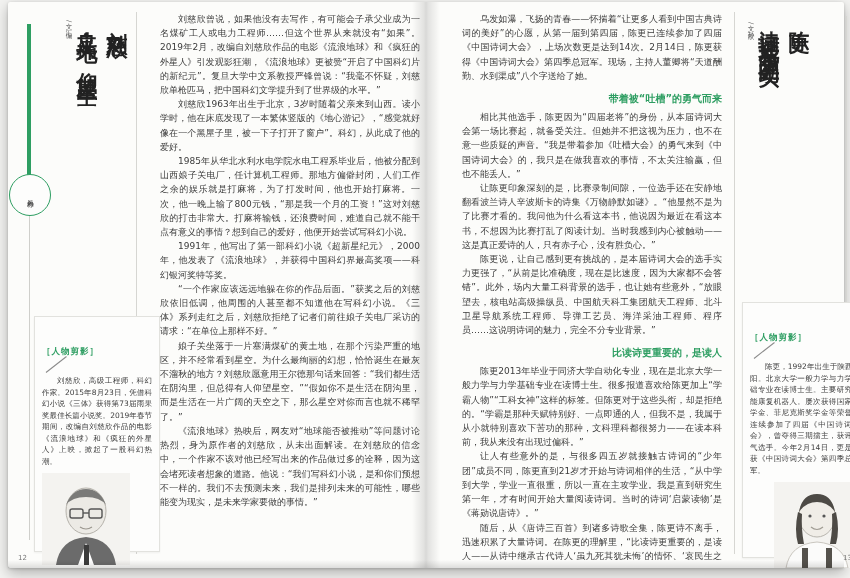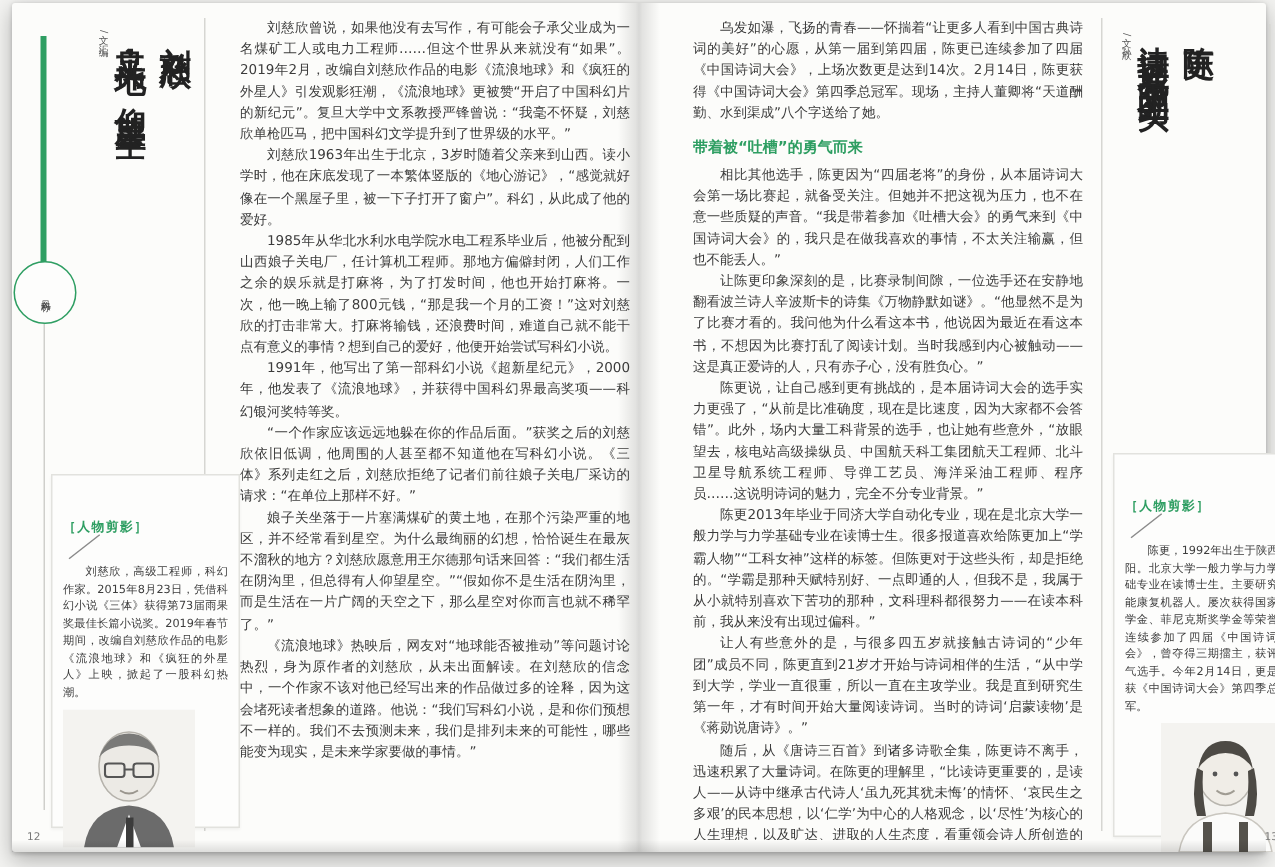--- a/index.html
+++ b/index.html
@@ -11,21 +11,21 @@
   .page{position:absolute;top:0;height:566px;width:418px;overflow:hidden;}
   .page-left{left:0;}
   .page-right{left:440px;}
   .gutter{position:absolute;left:404px;top:0;width:28px;height:566px;z-index:5;
     background:linear-gradient(to right,rgba(0,0,0,0) 0%,rgba(0,0,0,.10) 42%,rgba(90,90,90,.22) 50%,rgba(0,0,0,.10) 58%,rgba(0,0,0,0) 100%);}
   
   .body-col{position:absolute;top:10px;width:260px;height:548px;overflow:hidden;
     text-align:justify;color:#3b3b3b;font-size:9px;line-height:14.2px;}
   .body-col p{margin:0;text-indent:2em;}
   .body-col h3{margin:9px 0 5px;font-size:10px;line-height:13px;color:#2e9e62;
-    text-align:left;font-weight:bold;}
+    text-align:right;font-weight:bold;}
   .col-rule{position:absolute;top:10px;bottom:14px;width:1px;background:#d6d6d2;}
   
   .vtitle{position:absolute;writing-mode:vertical-rl;color:#222;
     font-weight:bold;font-size:21px;letter-spacing:4px;line-height:30px;}
   .vtitle span{display:block;}
   .vbyline{position:absolute;writing-mode:vertical-rl;font-size:6.5px;
     letter-spacing:2px;color:#555;}
   
   .rail{position:absolute;left:21px;top:22px;bottom:28px;width:1px;background:#cfcfcb;}
   .rail-green{position:absolute;left:19px;top:22px;width:4px;height:168px;background:#2e9e62;}
@@ -103,20 +103,21 @@
       <span class="page-num" style="left:10px;bottom:6px;">12</span>
     </div>
 
     <div class="page page-right">
       <div class="body-col" style="left:14px;">
         <p>乌发如瀑，飞扬的青春——怀揣着“让更多人看到中国古典诗词的美好”的心愿，从第一届到第四届，陈更已连续参加了四届《中国诗词大会》，上场次数更是达到14次。2月14日，陈更获得《中国诗词大会》第四季总冠军。现场，主持人董卿将“天道酬勤、水到渠成”八个字送给了她。</p>
         <h3>带着被“吐槽”的勇气而来</h3>
         <p>相比其他选手，陈更因为“四届老将”的身份，从本届诗词大会第一场比赛起，就备受关注。但她并不把这视为压力，也不在意一些质疑的声音。“我是带着参加《吐槽大会》的勇气来到《中国诗词大会》的，我只是在做我喜欢的事情，不太关注输赢，但也不能丢人。”</p>
         <p>让陈更印象深刻的是，比赛录制间隙，一位选手还在安静地翻看波兰诗人辛波斯卡的诗集《万物静默如谜》。“他显然不是为了比赛才看的。我问他为什么看这本书，他说因为最近在看这本书，不想因为比赛打乱了阅读计划。当时我感到内心被触动——这是真正爱诗的人，只有赤子心，没有胜负心。”</p>
         <p>陈更说，让自己感到更有挑战的，是本届诗词大会的选手实力更强了，“从前是比准确度，现在是比速度，因为大家都不会答错”。此外，场内大量工科背景的选手，也让她有些意外，“放眼望去，核电站高级操纵员、中国航天科工集团航天工程师、北斗卫星导航系统工程师、导弹工艺员、海洋采油工程师、程序员……这说明诗词的魅力，完全不分专业背景。”</p>
+        <h3>比读诗更重要的，是读人</h3>
         <p>陈更2013年毕业于同济大学自动化专业，现在是北京大学一般力学与力学基础专业在读博士生。很多报道喜欢给陈更加上“学霸人物”“工科女神”这样的标签。但陈更对于这些头衔，却是拒绝的。“学霸是那种天赋特别好、一点即通的人，但我不是，我属于从小就特别喜欢下苦功的那种，文科理科都很努力——在读本科前，我从来没有出现过偏科。”</p>
         <p>让人有些意外的是，与很多四五岁就接触古诗词的“少年团”成员不同，陈更直到21岁才开始与诗词相伴的生活，“从中学到大学，学业一直很重，所以一直在主攻学业。我是直到研究生第一年，才有时间开始大量阅读诗词。当时的诗词‘启蒙读物’是《蒋勋说唐诗》。”</p>
         <p>随后，从《唐诗三百首》到诸多诗歌全集，陈更诗不离手，迅速积累了大量诗词。在陈更的理解里，“比读诗更重要的，是读人——从诗中继承古代诗人‘虽九死其犹未悔’的情怀、‘哀民生之多艰’的民本思想，以‘仁学’为中心的人格观念，以‘尽性’为核心的人生理想，以及旷达、进取的人生态度，看重领会诗人所创造的意象、意境、神韵、禅意……我始终觉得，当感受到诗词对你修养和性情的影响，这才算读懂了诗。”</p>
 
       </div>
 
       <div class="col-rule" style="left:286px;"></div>
 
       <span class="vbyline" style="left:298px;top:18px;">文/孙欣</span>
 

